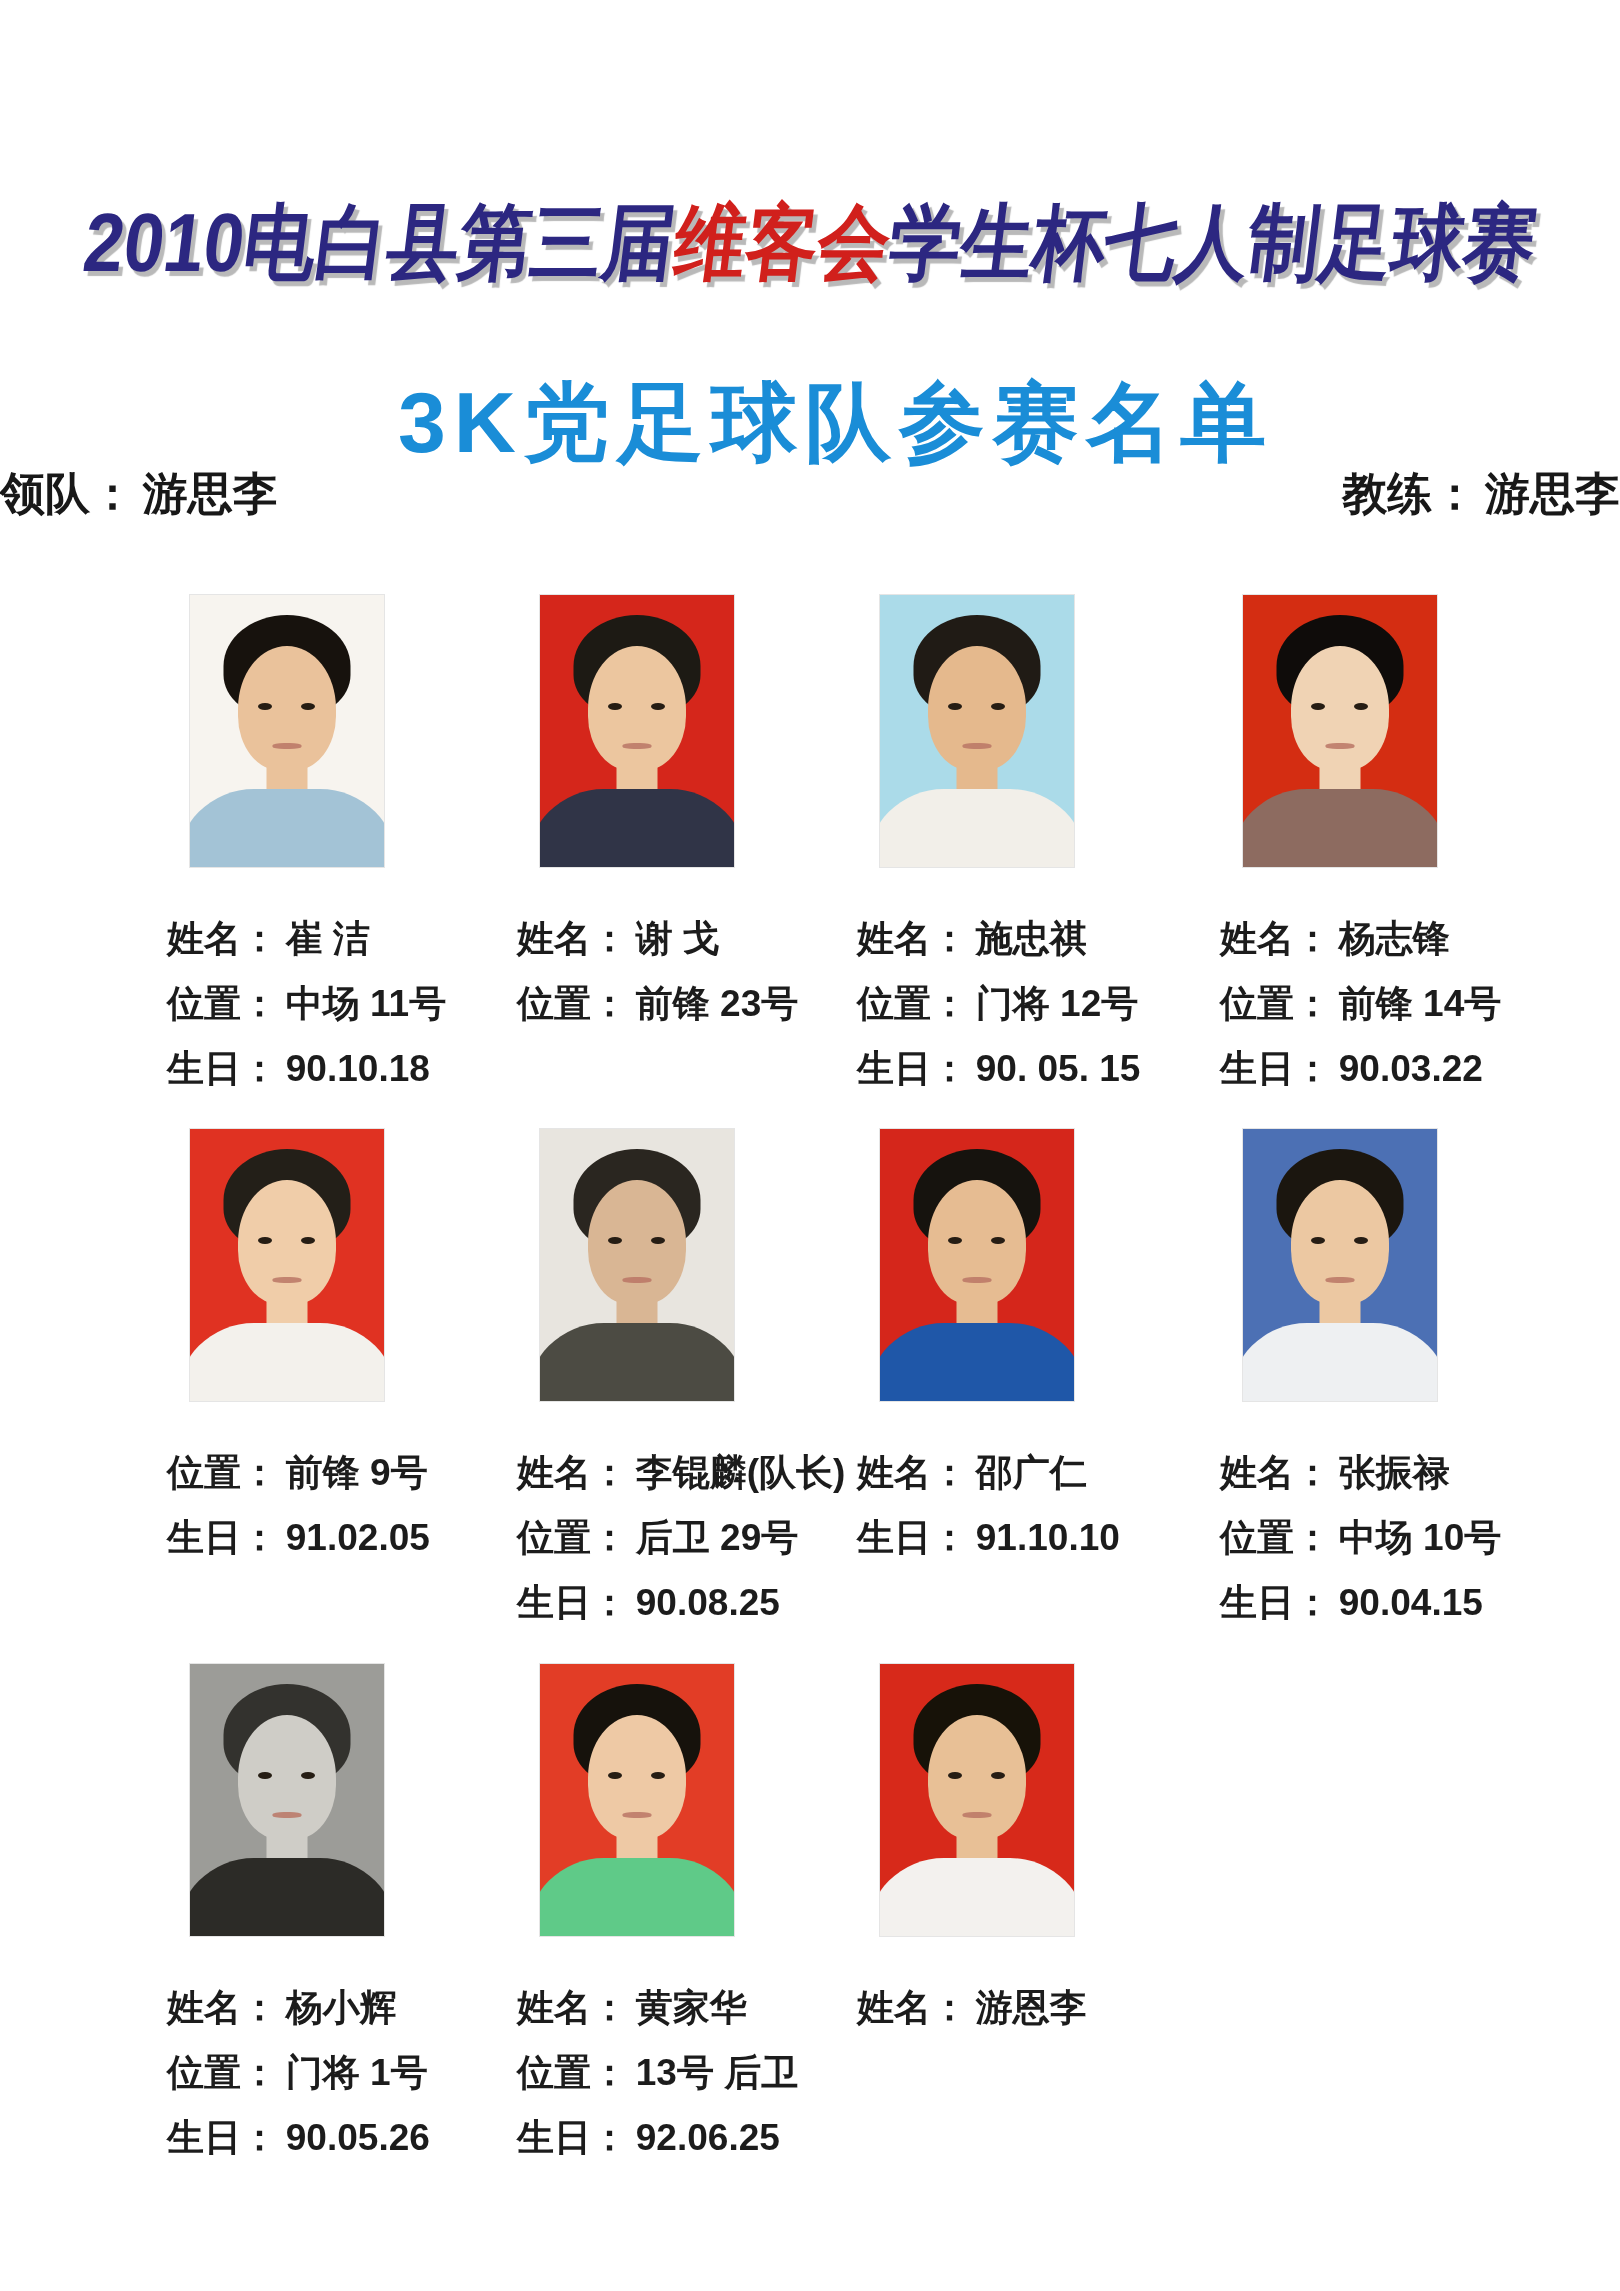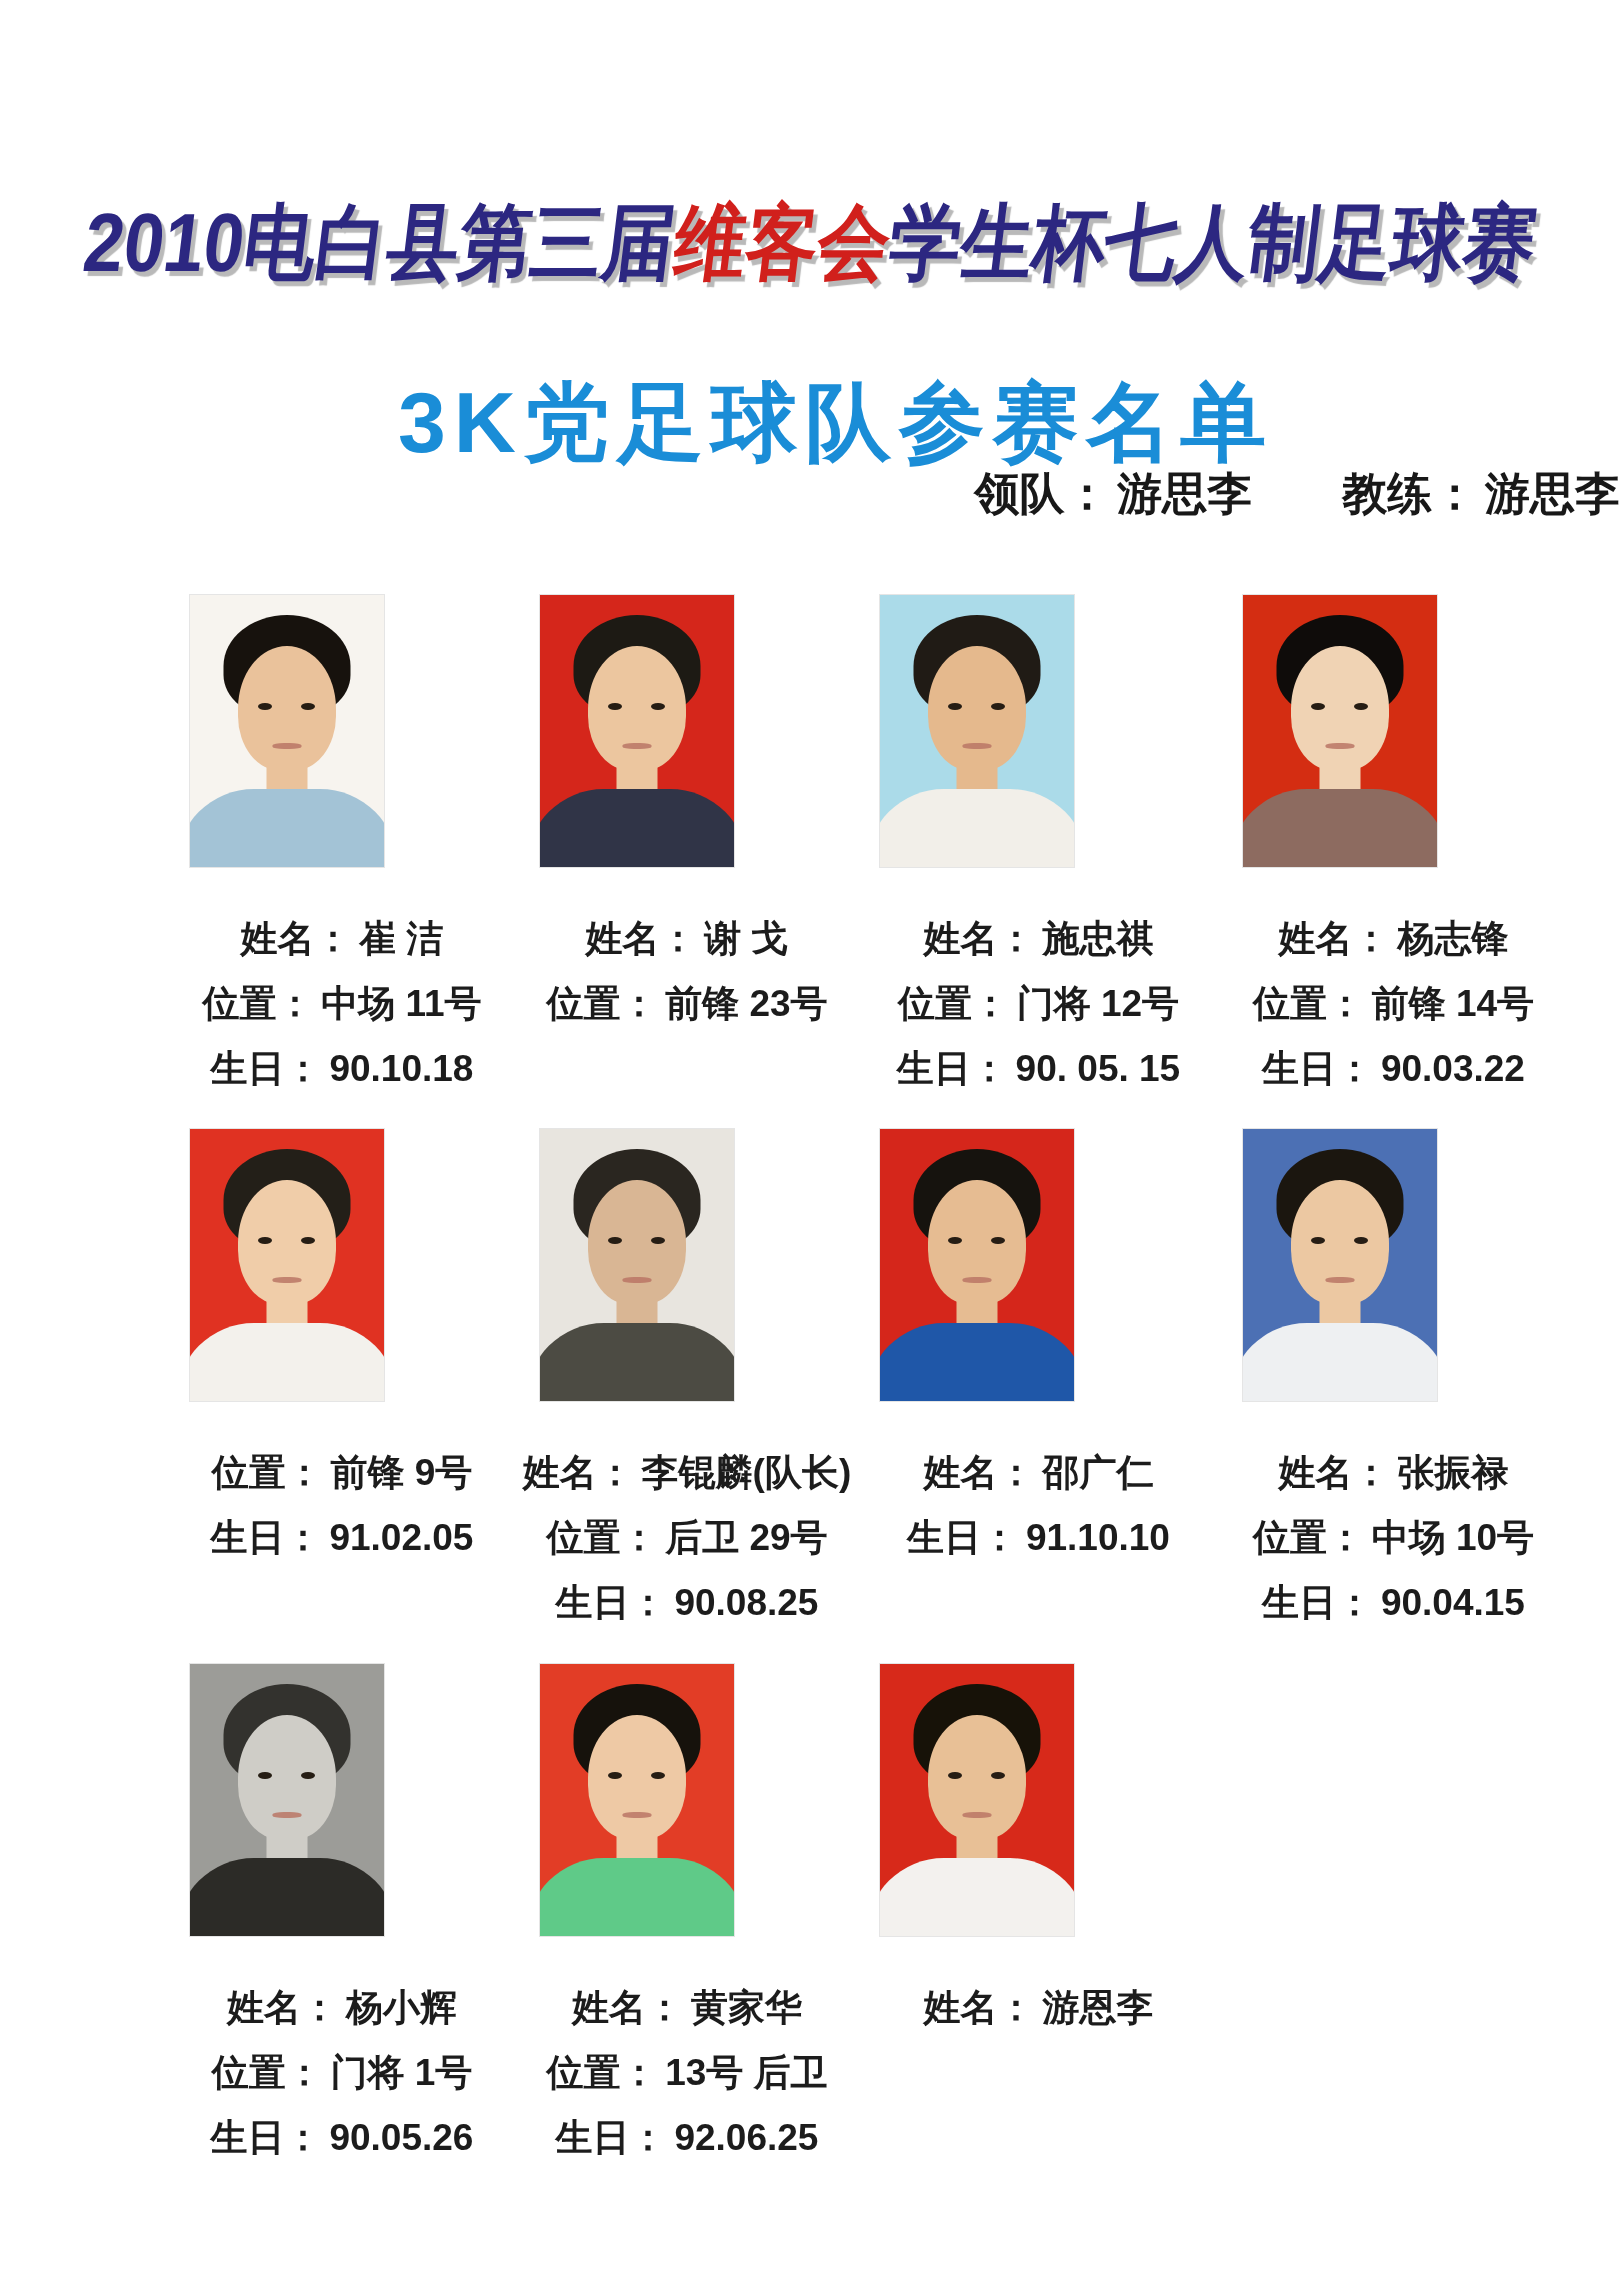--- a/index.html
+++ b/index.html
@@ -22,21 +22,21 @@
     text-shadow:4.9px 4.9px 1px #b9b9b9;
   }
   .subtitle{
     position:absolute;top:294px;left:0;width:100%;
     text-align:center;
     font-size:86px;font-weight:bold;letter-spacing:7.8px;
     white-space:nowrap;
   }
   .staff{
     position:absolute;top:464px;left:0;width:100%;
-    display:flex;justify-content:flex-end;gap:90px;
+    display:flex;justify-content:space-between;gap:90px;
     font-size:45px;font-weight:600;color:#181818;
     white-space:nowrap;
   }
   
   .grid{
     position:absolute;top:595px;left:167px;
     display:grid;
     grid-template-columns:350px 340px 363px 347px;
     grid-template-rows:534px 535px auto;
   }
@@ -75,21 +75,21 @@
     width:41px;height:37px;background:var(--skin,#eac29c);
   }
   .p-shirt{
     position:absolute;bottom:0;left:50%;transform:translateX(-50%);
     width:222px;height:78px;background:var(--shirt,#ccc);
     border-radius:98px 98px 0 0;
   }
   
   .line{
     font-size:37px;line-height:65px;font-weight:600;
-    color:#1c1c1c;white-space:nowrap;text-align:center;
+    color:#1c1c1c;white-space:nowrap;
   }
   .lab{margin-right:7.8px;}
 </style>
 </head>
 <body>
 
 <div class="page">
 
   <h1 class="title">
     <span style="color: rgb(44, 39, 129);">2010电白县第三届</span><span style="color: rgb(209, 32, 28);">维客会</span><span style="color: rgb(44, 39, 129);">学生杯七人制足球赛</span>

